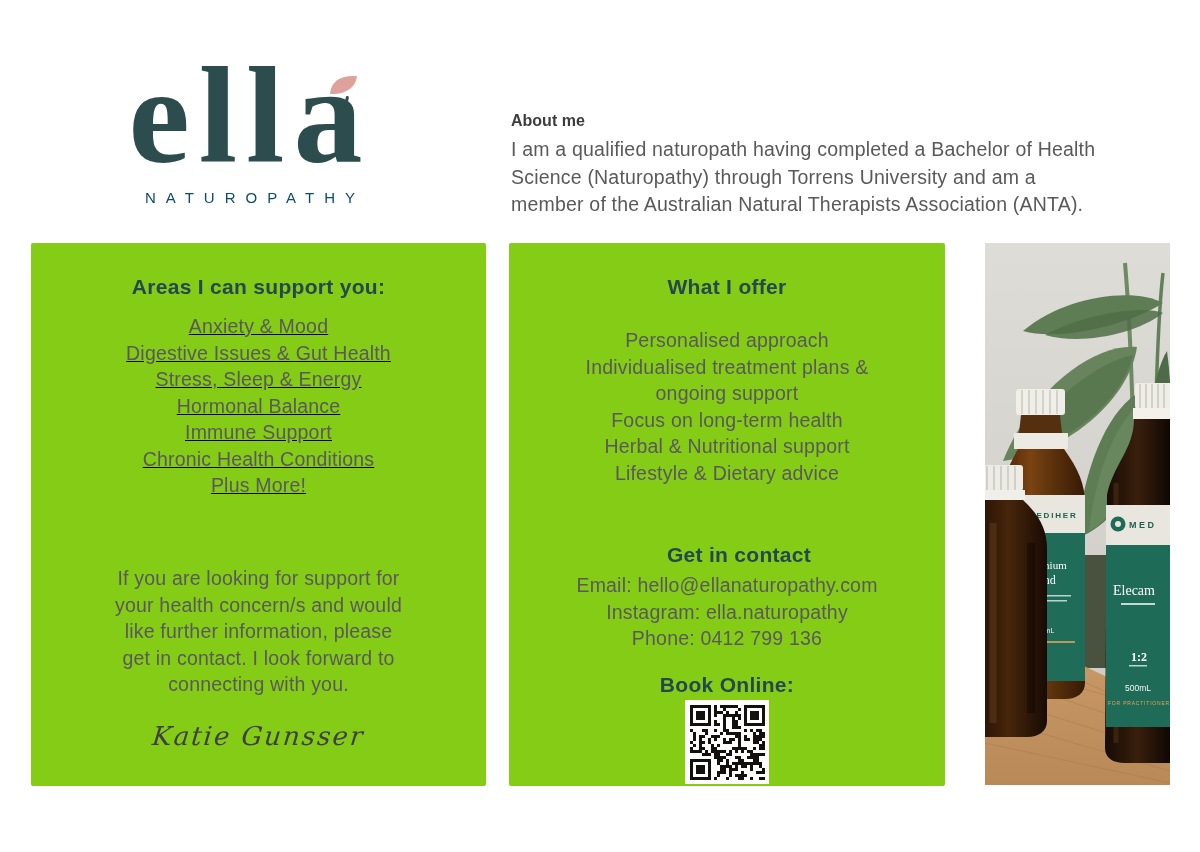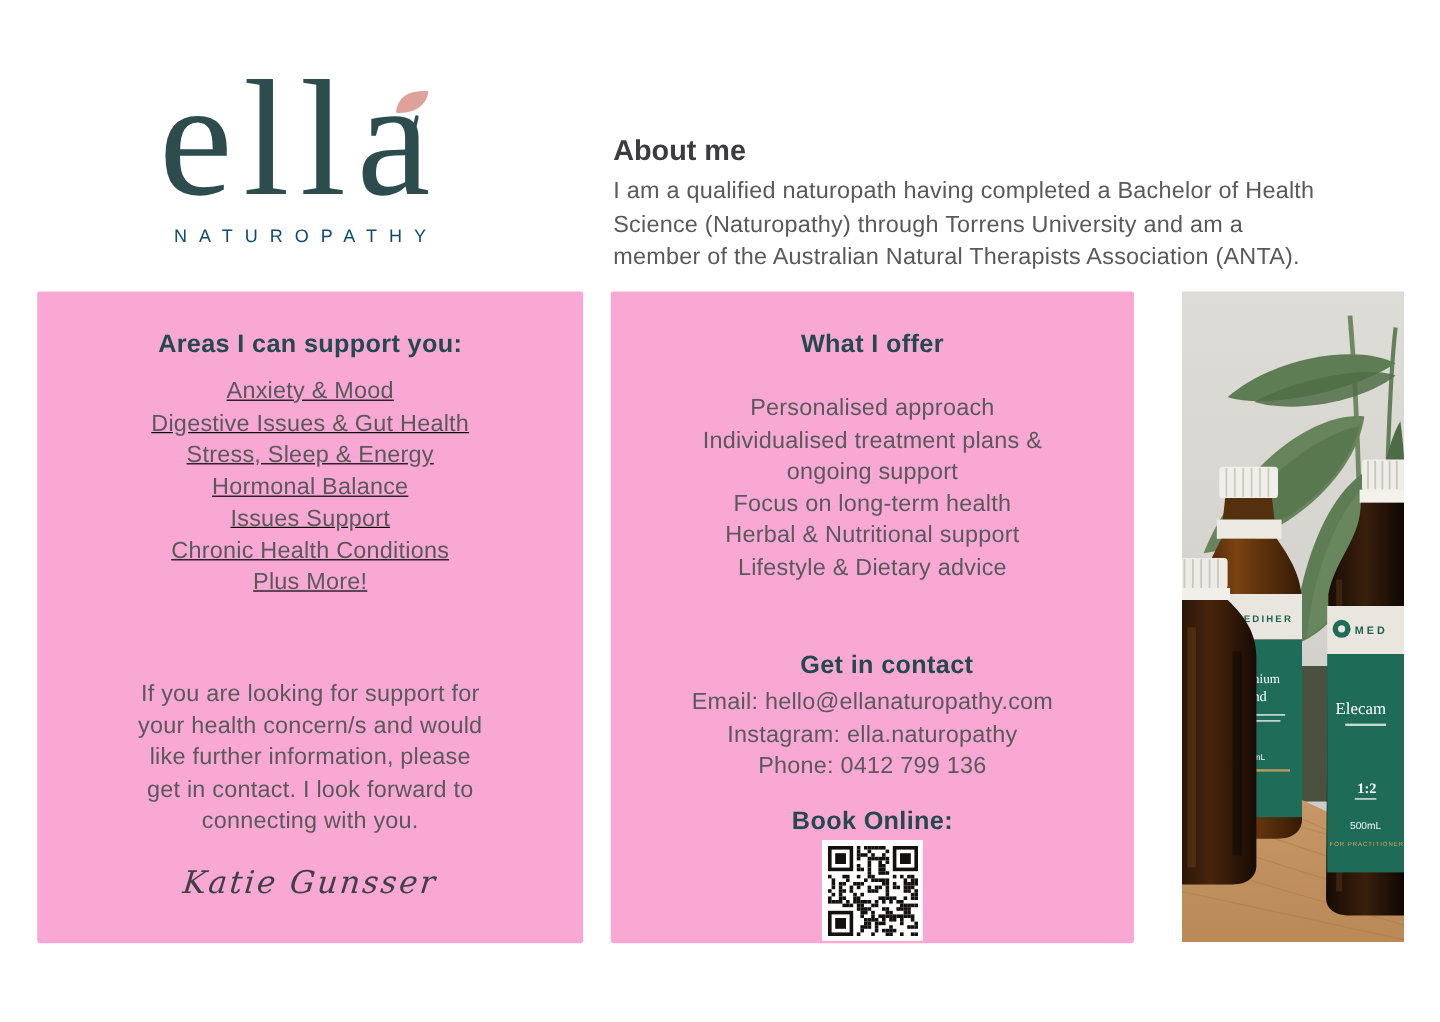--- a/index.html
+++ b/index.html
@@ -8,36 +8,36 @@
     font-family:"Liberation Sans",sans-serif;overflow:hidden;
     -webkit-font-smoothing:antialiased;
   }
   .abs{position:absolute;}
 
   
   .logo{left:95px;top:44px;width:310px;text-align:center;}
   .logo .wordmark{
     font-family:"Liberation Serif",serif;
     font-size:138px;line-height:1.05;letter-spacing:9px;
-    color:#2d4c4d;font-weight:400;text-align:center;
+    color:#2d4c4d;font-weight:700;text-align:center;
   }
   .logo .leaf{left:234px;top:30px;width:30px;height:22px;}
   .logo .leaf-tick{left:250px;top:52px;width:3px;height:11px;background:#2d4c4d;transform:rotate(12deg);border-radius:2px;}
   .logo .tagline{
     margin-top:0px;font-size:15px;letter-spacing:10px;color:#0c4a6e;
     padding-left:10px; 
   }
 
   
   .about{left:511px;top:112px;width:670px;}
-  .about .heading{font-size:24px;font-weight:700;color:#3c3c3e;margin-bottom:6px;}
+  .about .heading{font-size:16px;font-weight:700;color:#3c3c3e;margin-bottom:6px;}
   .about .line{font-size:19.5px;line-height:27.5px;color:#59595c;letter-spacing:.2px;}
 
   
-  .panel{background:#f9a8d4;border-radius:2px;top:243px;height:543px;}
+  .panel{background:#84cc16;border-radius:2px;top:243px;height:543px;}
   .panel-areas{left:31px;width:455px;}
   .panel-offer{left:509px;width:436px;}
   .teal-head{font-weight:700;color:#23494f;text-align:center;letter-spacing:.3px;}
   .h-main{font-size:21px;}
   .body-line{font-size:19.5px;line-height:26.5px;color:#59595c;text-align:center;letter-spacing:.2px;}
 
   .areas-list{left:0;right:0;top:70px;text-decoration:underline;}
   .areas-para{left:30px;right:30px;top:322px;line-height:27px;}
   .signature{
     left:0;right:0;top:478px;text-align:center;
@@ -79,21 +79,21 @@
   <div class="line">member of the Australian Natural Therapists Association (ANTA).</div>
 </div>
 
 <div class="abs panel panel-areas">
   <div class="abs teal-head h-main" style="left:0;right:0;top:32px;">Areas I can support you:</div>
   <div class="abs areas-list">
     <div class="body-line">Anxiety &amp; Mood</div>
     <div class="body-line">Digestive Issues &amp; Gut Health</div>
     <div class="body-line">Stress, Sleep &amp; Energy</div>
     <div class="body-line">Hormonal Balance</div>
-    <div class="body-line">Issues Support</div>
+    <div class="body-line">Immune Support</div>
     <div class="body-line">Chronic Health Conditions</div>
     <div class="body-line">Plus More!</div>
   </div>
   <div class="abs areas-para">
     <div class="body-line">If you are looking for support for</div>
     <div class="body-line">your health concern/s and would</div>
     <div class="body-line">like further information, please</div>
     <div class="body-line">get in contact. I look forward to</div>
     <div class="body-line">connecting with you.</div>
   </div>

